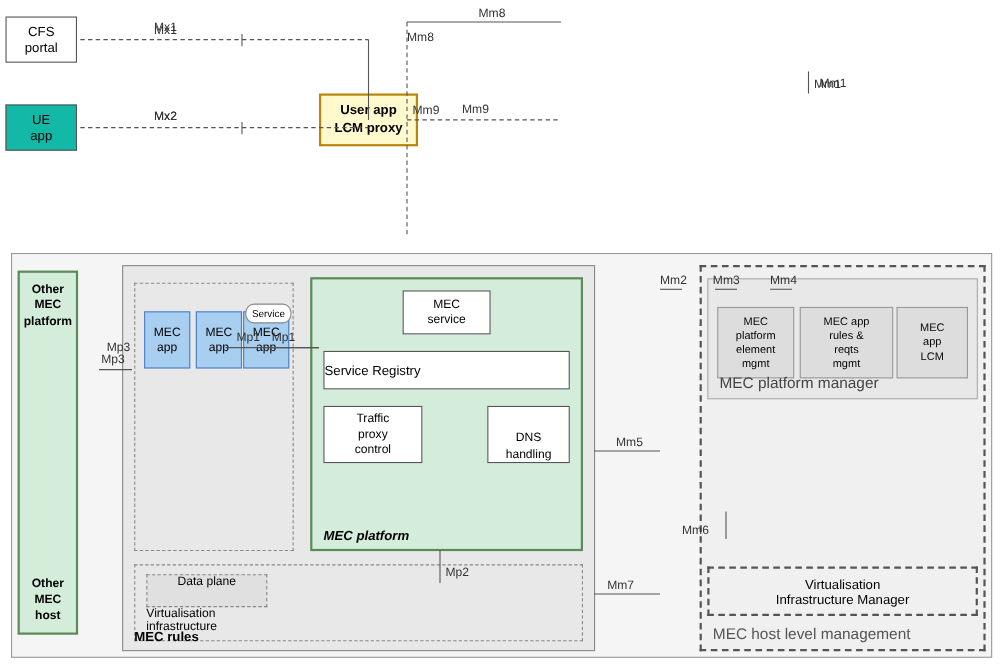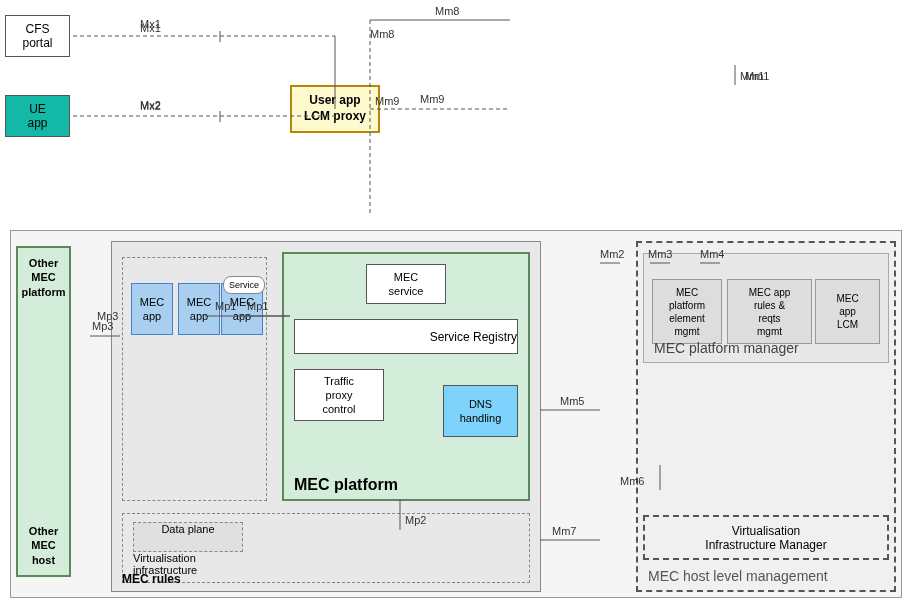--- a/index.html
+++ b/index.html
@@ -184,21 +184,22 @@
       bottom: 90px;
       border: 2px solid #5a8a5a;
       background: #d4edda;
     }
 
     .mec-platform-label {
       position: absolute;
       bottom: 5px;
       left: 10px;
       font-weight: bold;
-      font-size: 16px;
+      font-size: 12px;
+      font-style: italic;
     }
 
     
     .mec-service-box {
       position: absolute;
       top: 10px;
       left: 50%;
       transform: translateX(-50%);
       width: 80px;
       height: 40px;
@@ -216,21 +217,21 @@
     .service-registry-box {
       position: absolute;
       top: 65px;
       left: 10px;
       right: 10px;
       height: 35px;
       border: 1px solid #555;
       background: #fff;
       display: flex;
       align-items: center;
-      justify-content: flex-end;
+      justify-content: flex-start;
       font-size: 12px;
     }
 
     
     .traffic-rules-box {
       position: absolute;
       top: 115px;
       left: 10px;
       width: 90px;
       height: 52px;
@@ -245,28 +246,27 @@
     }
 
     
     .dns-handling-box {
       position: absolute;
       top: 115px;
       right: 10px;
       width: 75px;
       height: 52px;
       border: 1px solid #555;
-      background: #7dd3fc;
-      display: flex;
-      align-items: center;
-      justify-content: center;
-      text-align: center;
-      font-size: 11px;
-      line-height: 1.3;
-      margin-top: 16px;
+      background: #ffffff;
+      display: flex;
+      align-items: flex-end;
+      justify-content: center;
+      text-align: center;
+      font-size: 11px;
+      line-height: 1.3;
     }
 
     
     .mec-apps-area {
       position: absolute;
       top: 15px;
       left: 10px;
       width: 145px;
       bottom: 90px;
       border: 1px dashed #888;

